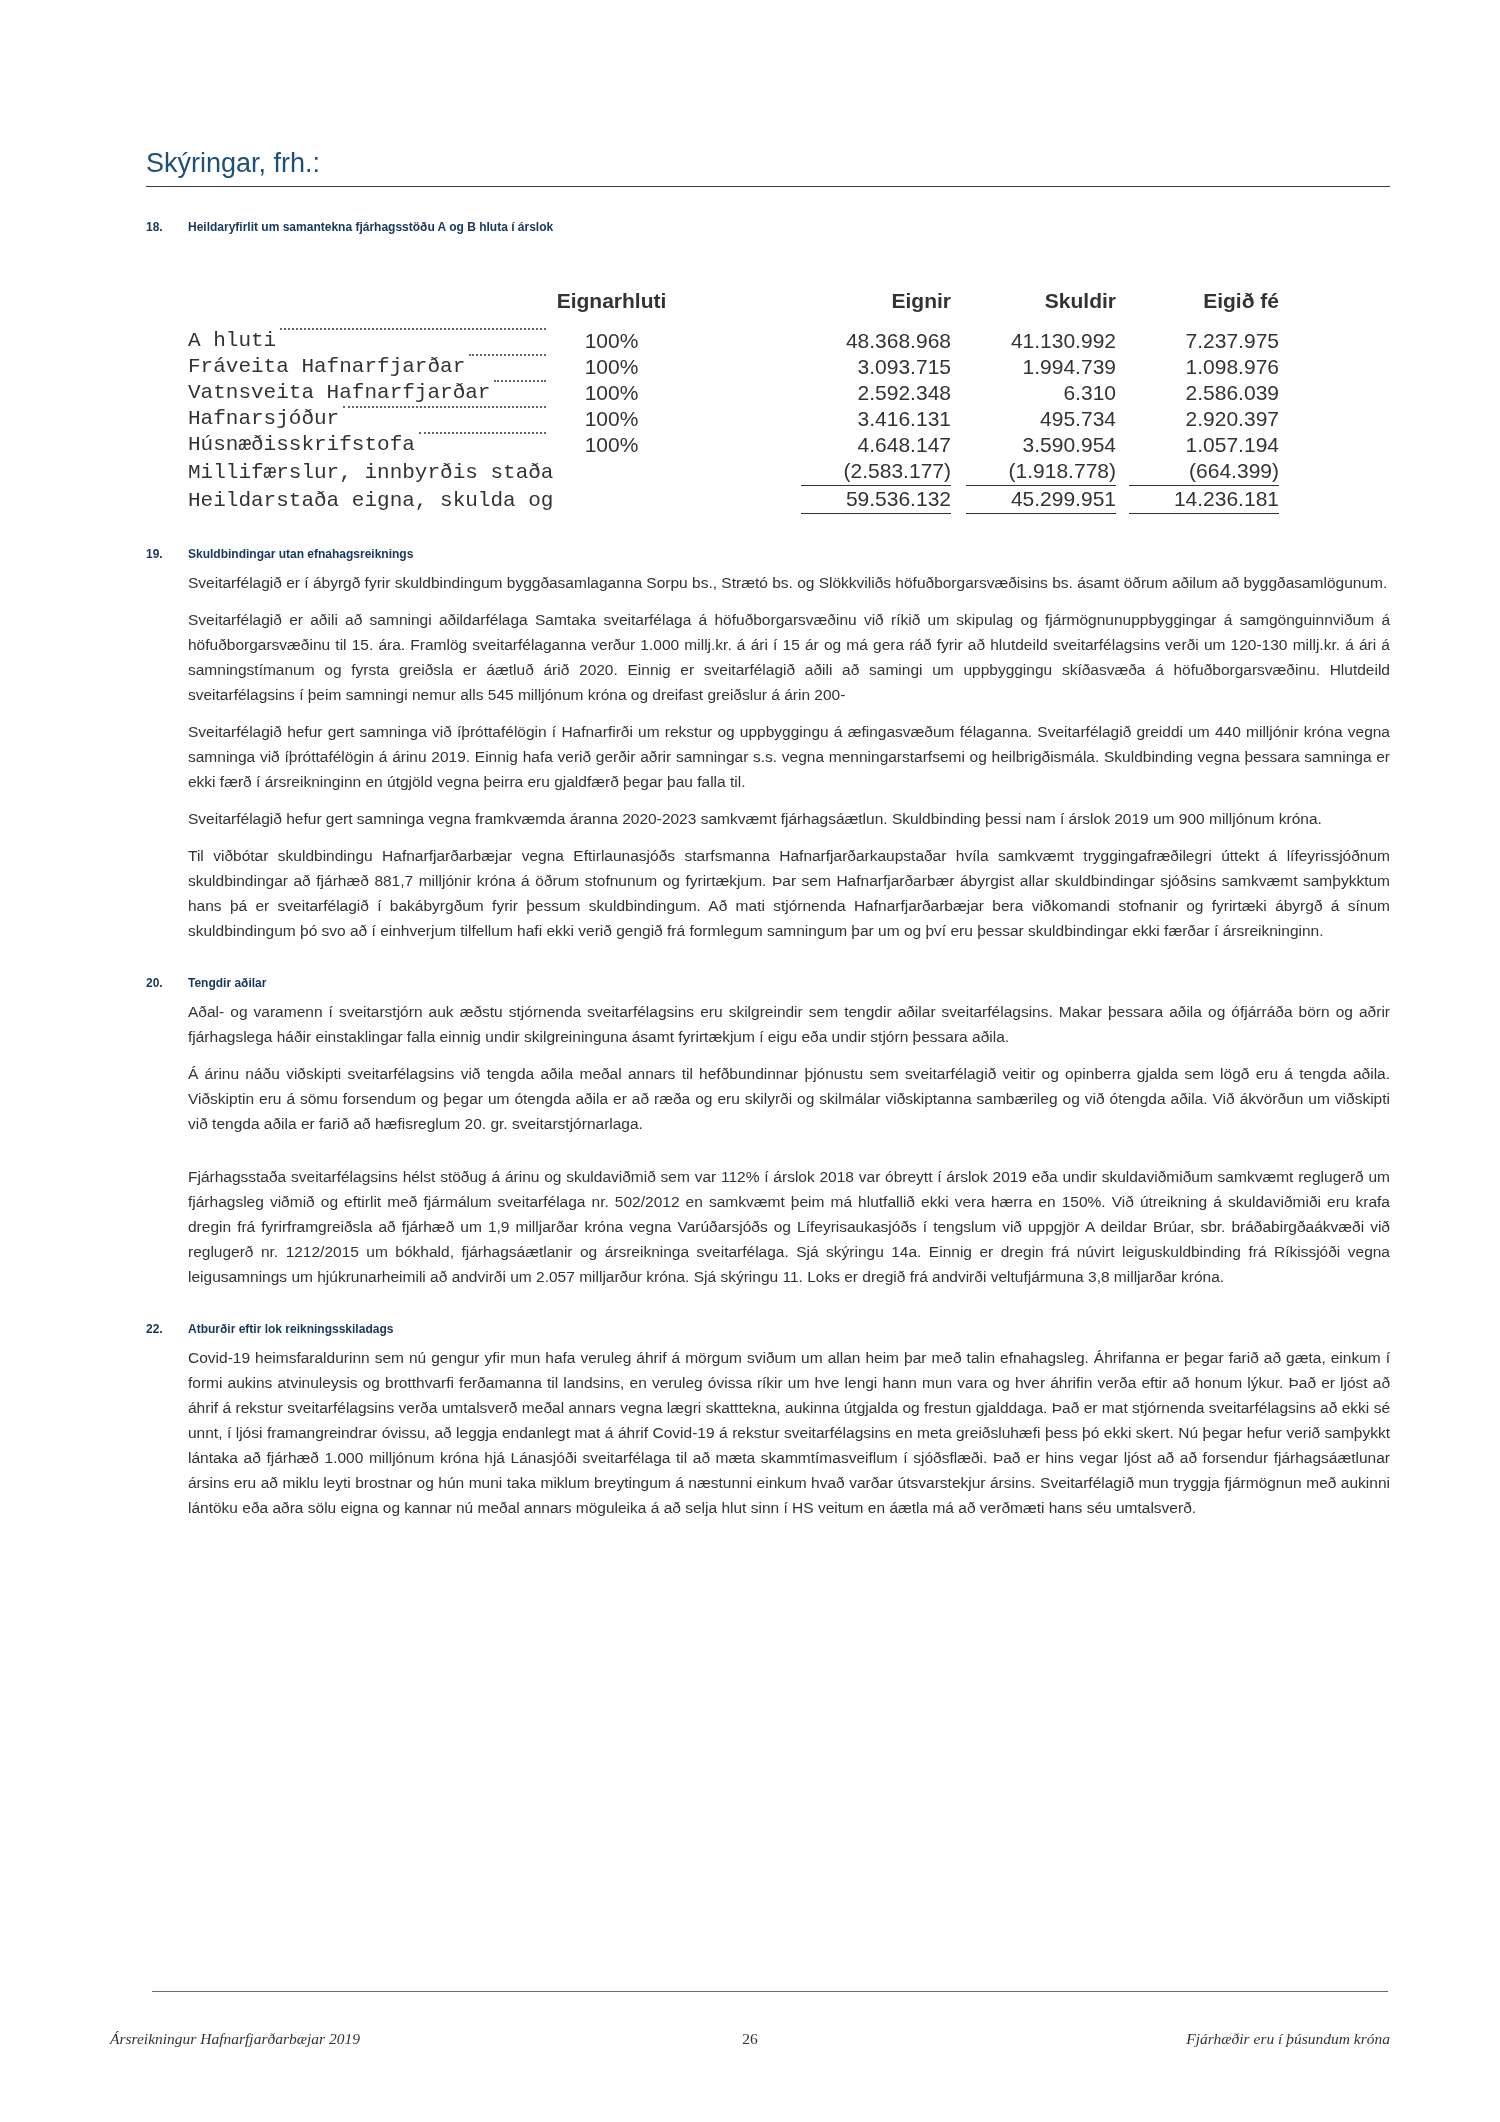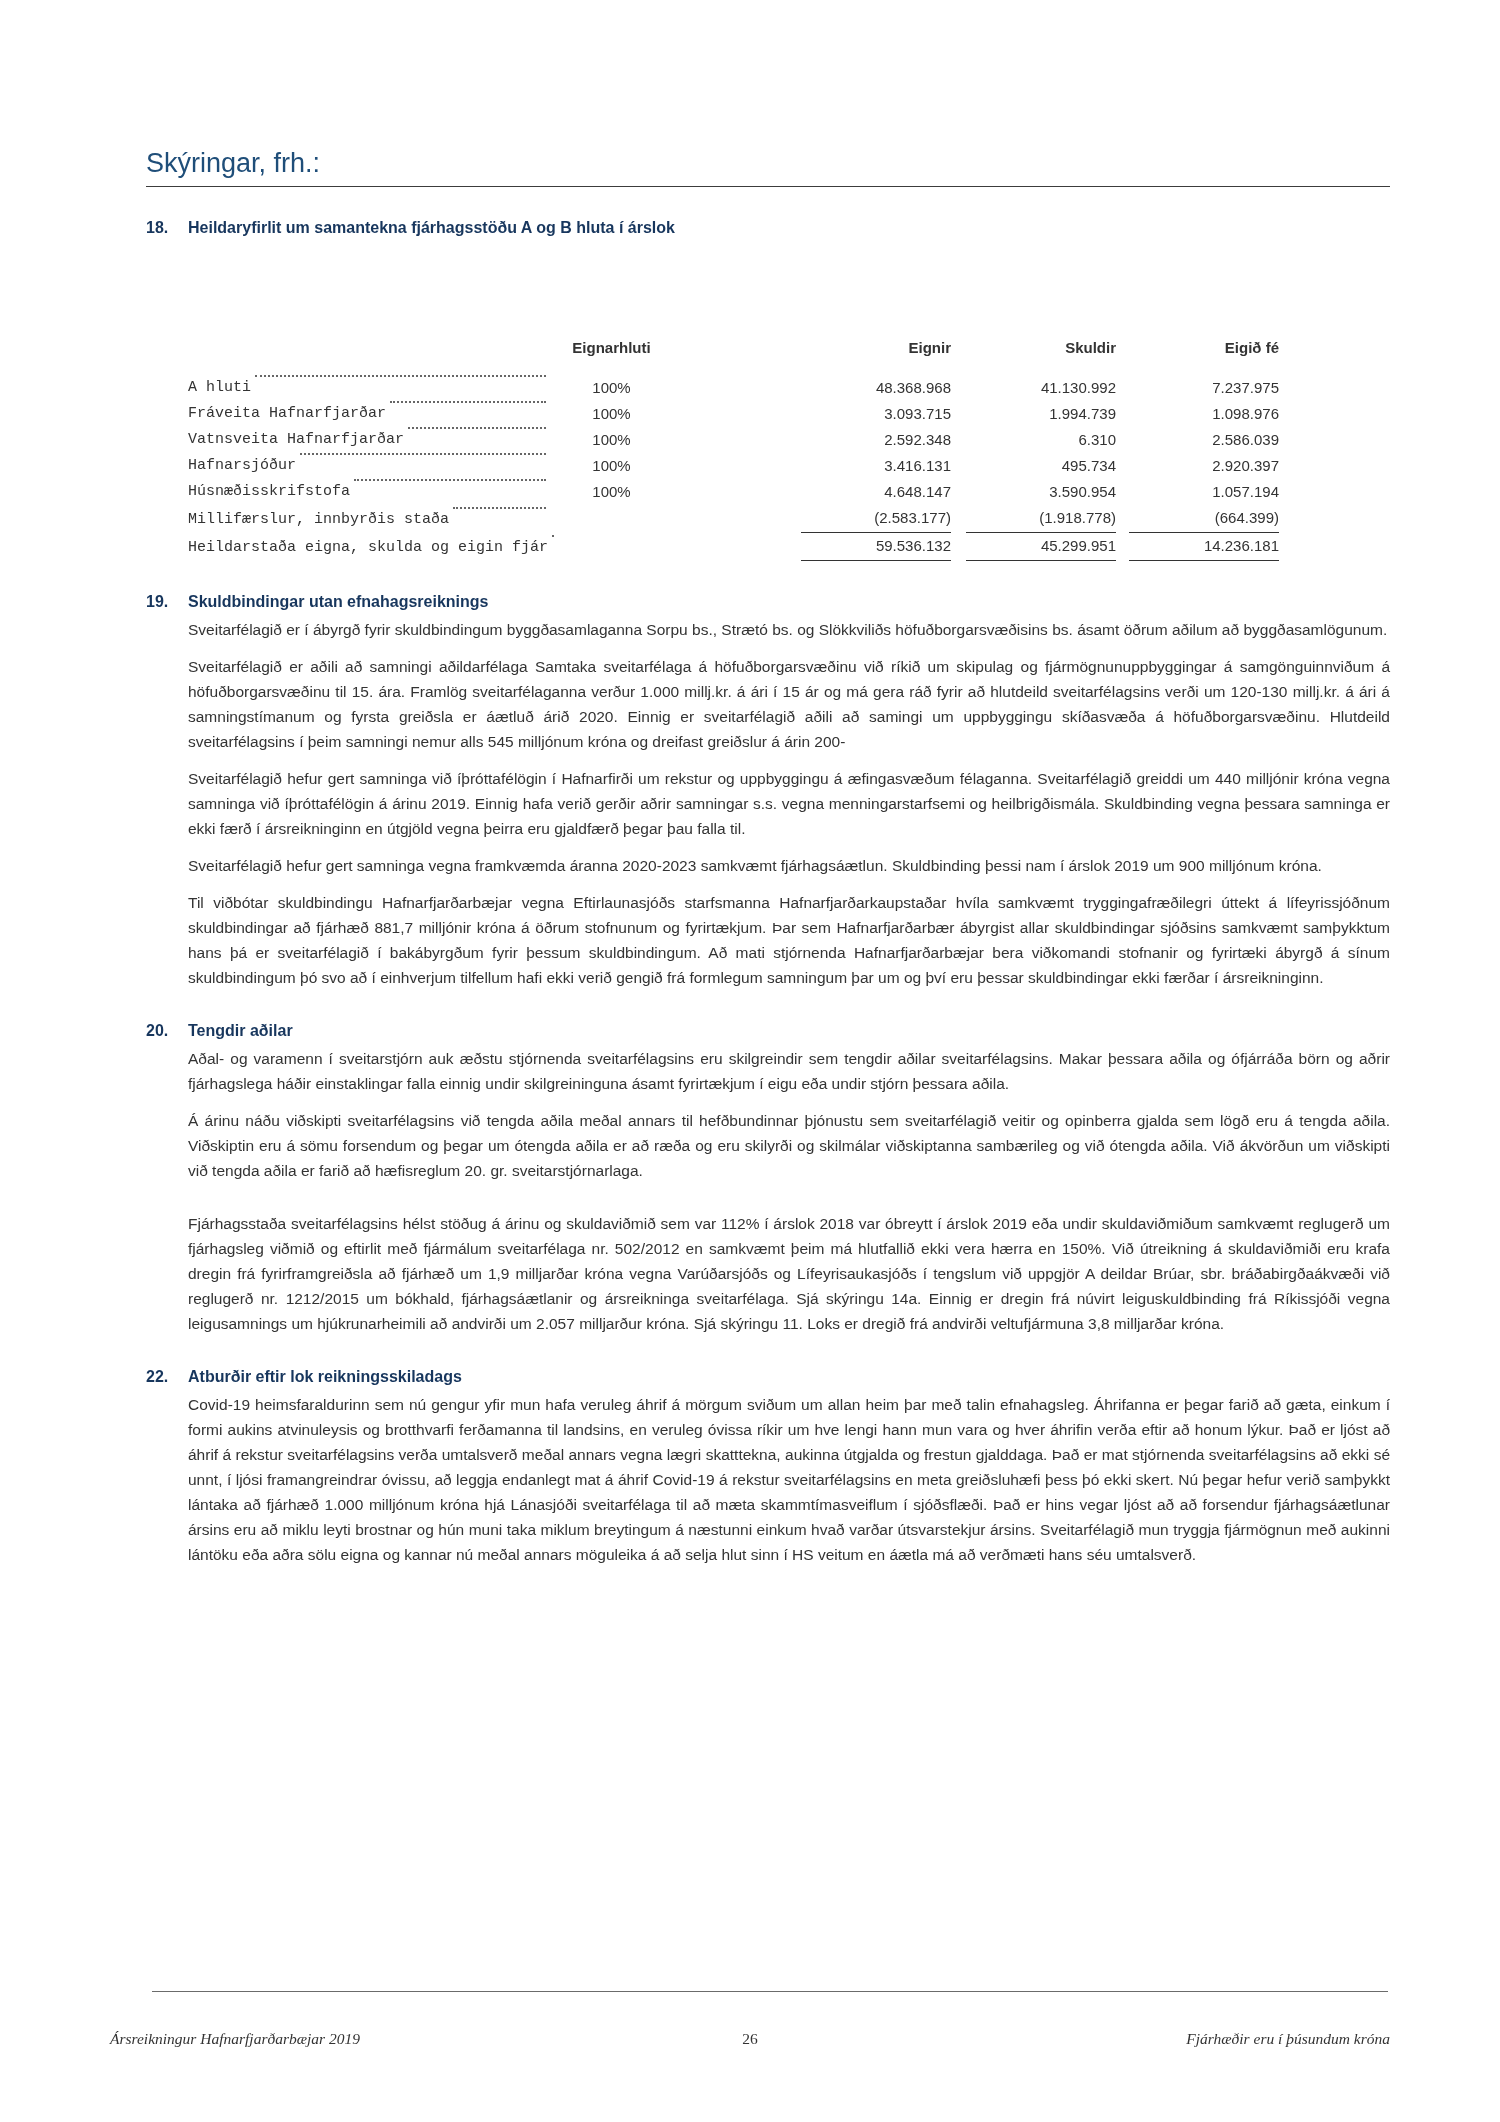--- a/index.html
+++ b/index.html
@@ -13,28 +13,28 @@
     color:#333333;
     overflow:hidden;
     padding-left:36px;
   }
   .content { padding:148px 110px 0 110px; }
 
   .doc-title-wrap { border-bottom:1.5px solid #3c3c3c; padding-bottom:7px; }
   .doc-title { font-size:27px; font-weight:400; color:#1F4E79; }
 
   .section { margin-top:28px; }
-  .sec-head { display:flex; align-items:baseline; font-weight:bold; font-size:16px; line-height:25px; color:#17365D; }
+  .sec-head { display:flex; align-items:baseline; font-weight:bold; font-size:12px; line-height:25px; color:#17365D; }
   .sec-num { flex:0 0 42px; }
   .sec-content { padding-left:42px; }
   .para { font-size:15.5px; line-height:25px; text-align:justify; margin-top:12px; }
   .para.first { margin-top:3px; }
 
   
-  .fin-table { width:1091px; margin-top:95px; font-size:15px; }
+  .fin-table { width:1091px; margin-top:48px; font-size:21px; }
   .t-row { display:grid; grid-template-columns:366px 115px 1fr 165px 163px; line-height:26px; align-items:end; }
   .t-head { font-weight:bold; margin-bottom:14px; }
   .cell.label { display:flex; align-items:flex-start; overflow:hidden; white-space:nowrap;font-family:Liberation Mono, monospace; }
   .leader { flex:1; height:0; border-bottom:2px dotted #666; margin:0 8px 5px 4px; min-width:10px; }
   .cell.share { text-align:center; }
   .cell.num { text-align:right; }
   .t-row.rule .val { display:inline-block; min-width:150px; text-align:right; border-bottom:1.4px solid #333; padding-bottom:1px; }
 
   
   .footer-rule { position:absolute; left:152px; right:112px; bottom:130px; border-top:1.2px solid #6b6b6b; }

